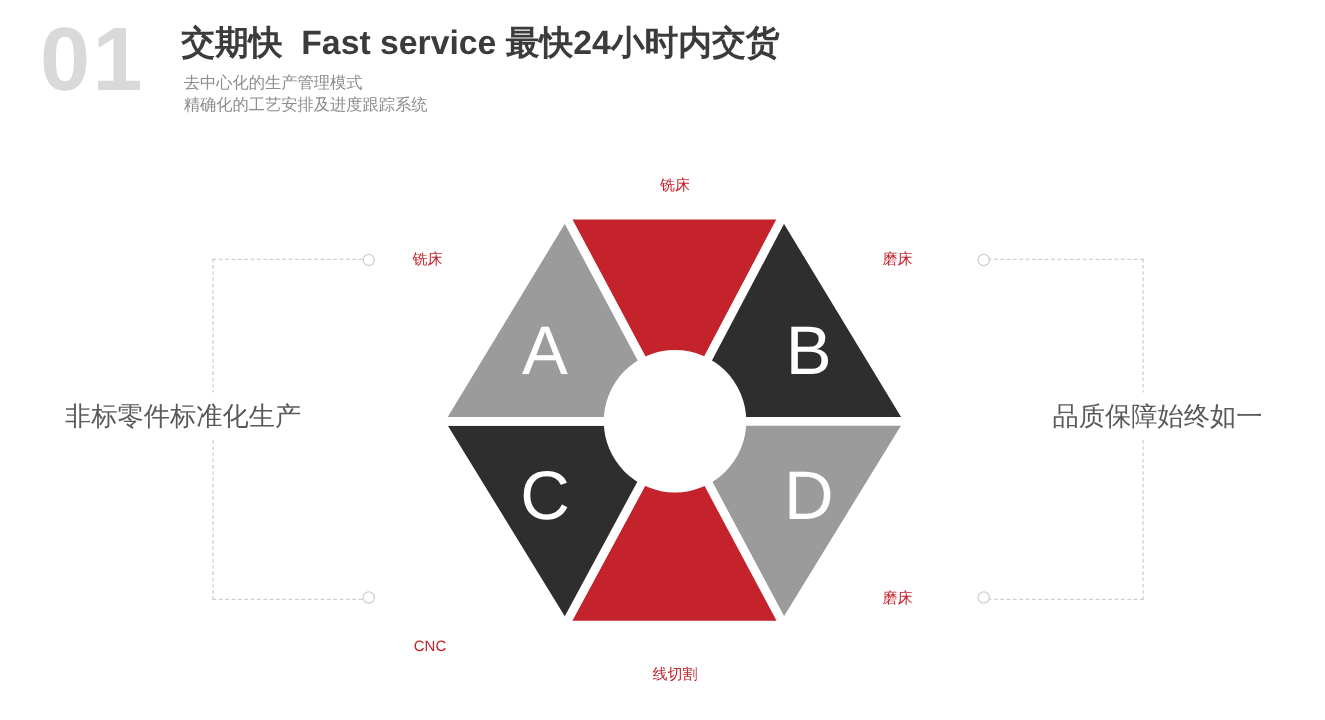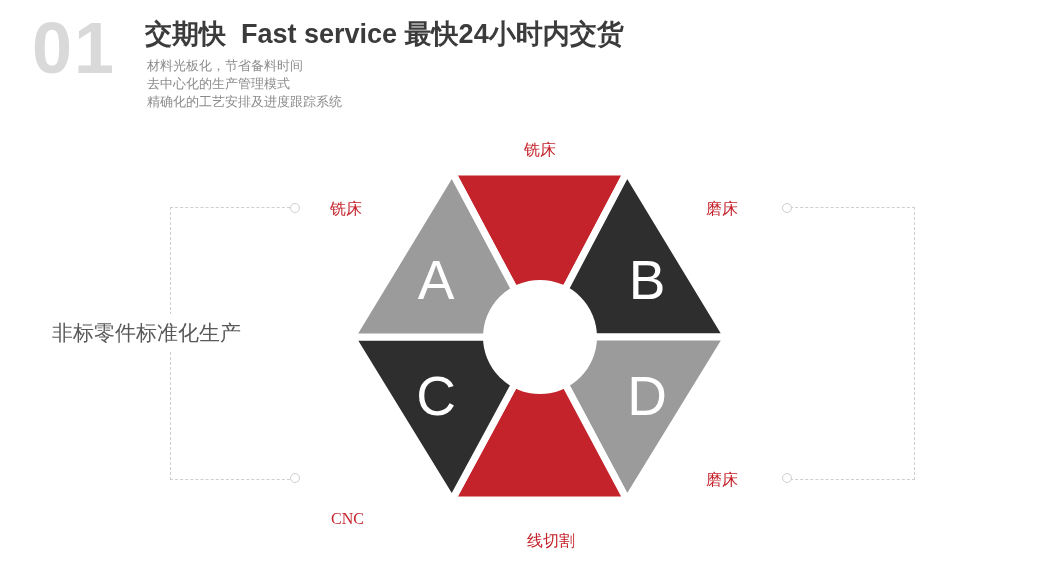--- a/index.html
+++ b/index.html
@@ -38,24 +38,23 @@
     position: absolute;
     left: 147px;
     top: 57px;
     font-size: 13px;
     color: #8c8c8c;
     line-height: 18px;
   }
 
   .diagram-label {
     position: absolute;
-    font-size: 16px;
+    font-size: 12px;
     color: #c5232b;
     white-space: nowrap;
-    font-family: Liberation Serif, serif;
   }
 
   .side-note {
     position: absolute;
     font-size: 21px;
     color: #595959;
     background: #ffffff;
     padding: 5px 10px;
     white-space: nowrap;
     z-index: 3;
@@ -100,34 +99,34 @@
   }
 </style>
 </head>
 <body>
 
 <div class="stage">
 
   <div class="big-number">01</div>
   <div class="title">交期快  Fast service 最快24小时内交货</div>
   <div class="points">
-    <div>材料光板化，节省备料时间</div>
     <div>去中心化的生产管理模式</div>
     <div>精确化的工艺安排及进度跟踪系统</div>
   </div>
 
   <div class="bracket left" style="left:170px; top:207px; width:124px; height:271px;"></div>
   <div class="bracket right" style="left:790px; top:207px; width:124px; height:271px;"></div>
 
   <div class="ring" style="left:290px; top:203px;"></div>
   <div class="ring" style="left:290px; top:473px;"></div>
   <div class="ring" style="left:782px; top:203px;"></div>
   <div class="ring" style="left:782px; top:473px;"></div>
 
   <div class="side-note" style="left:42px; top:314px;">非标零件标准化生产</div>
+  <div class="side-note" style="left:832px; top:314px;">品质保障始终如一</div>
 
   <svg class="hex-svg" width="380" height="340" viewBox="0 0 380 340">
 
     <polygon points="102,4 277,4 190,169" stroke="#ffffff" stroke-width="7" fill="#c5232b"></polygon>
 
     <polygon points="277,4 377,169 190,169" stroke="#ffffff" stroke-width="7" fill="#2e2e2e"></polygon>
 
     <polygon points="377,169 277,332 190,169" stroke="#ffffff" stroke-width="7" fill="#9b9b9b"></polygon>
 
     <polygon points="277,332 102,332 190,169" stroke="#ffffff" stroke-width="7" fill="#c5232b"></polygon>
@@ -142,15 +141,15 @@
     <text x="297" y="112" text-anchor="middle" dominant-baseline="central">B</text>
     <text x="86" y="228" text-anchor="middle" dominant-baseline="central">C</text>
     <text x="297" y="228" text-anchor="middle" dominant-baseline="central">D</text>
   </svg>
 
   <div class="diagram-label" style="left:510px; top:140px; width:60px; text-align:center;">铣床</div>
   <div class="diagram-label" style="left:330px; top:199px;">铣床</div>
   <div class="diagram-label" style="left:706px; top:199px;">磨床</div>
   <div class="diagram-label" style="left:331px; top:470px;margin-top:40px;">CNC</div>
   <div class="diagram-label" style="left:706px; top:470px;">磨床</div>
-  <div class="diagram-label" style="left:505px; top:531px; width:70px; text-align:right;">线切割</div>
+  <div class="diagram-label" style="left:505px; top:531px; width:70px; text-align:center;">线切割</div>
 
 </div>
 
 </body></html>

